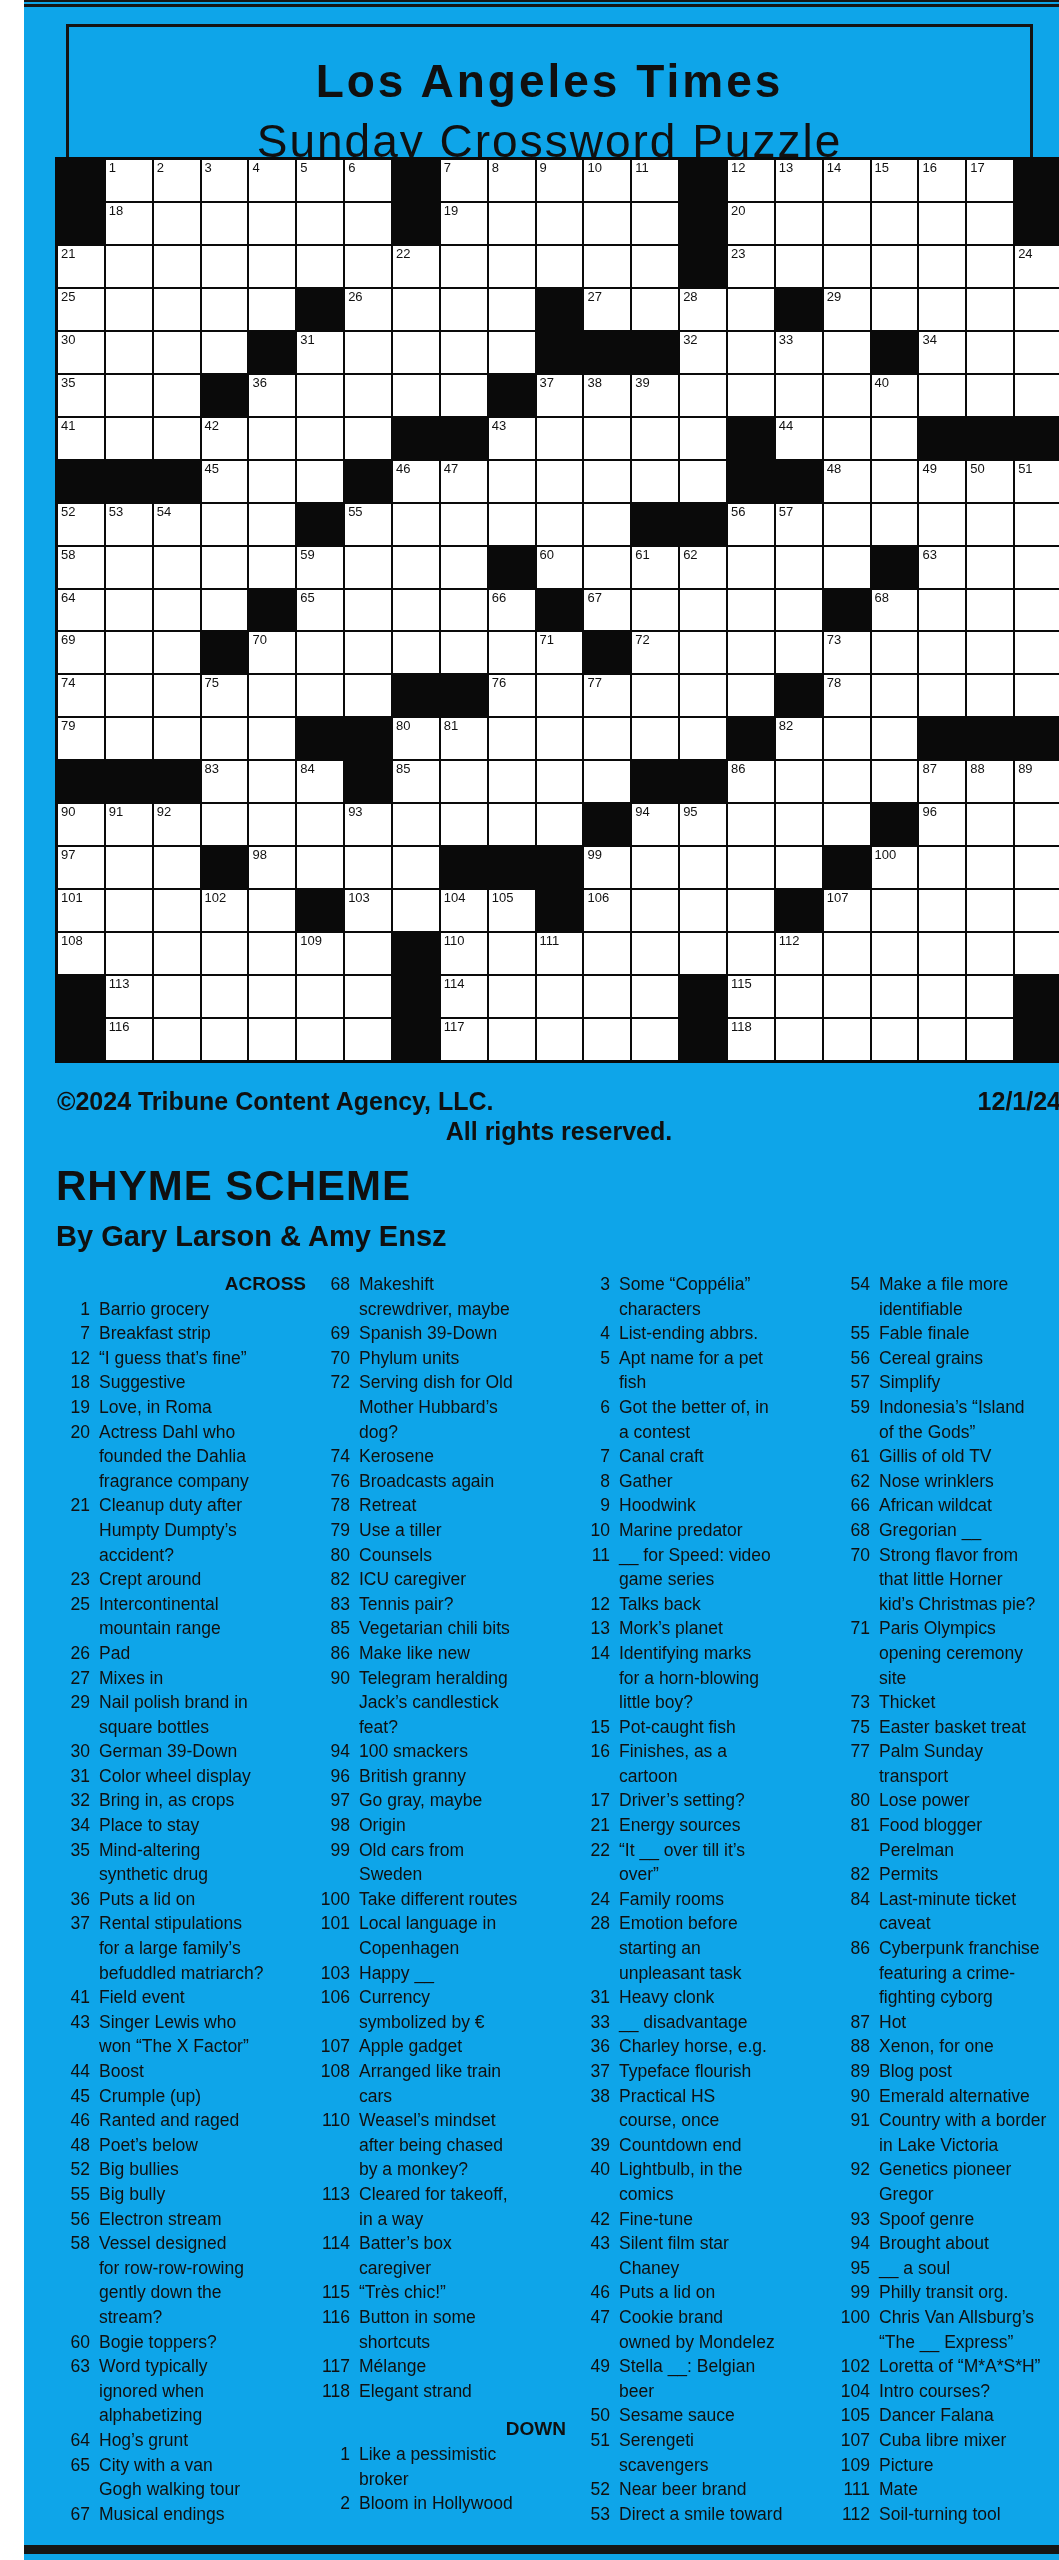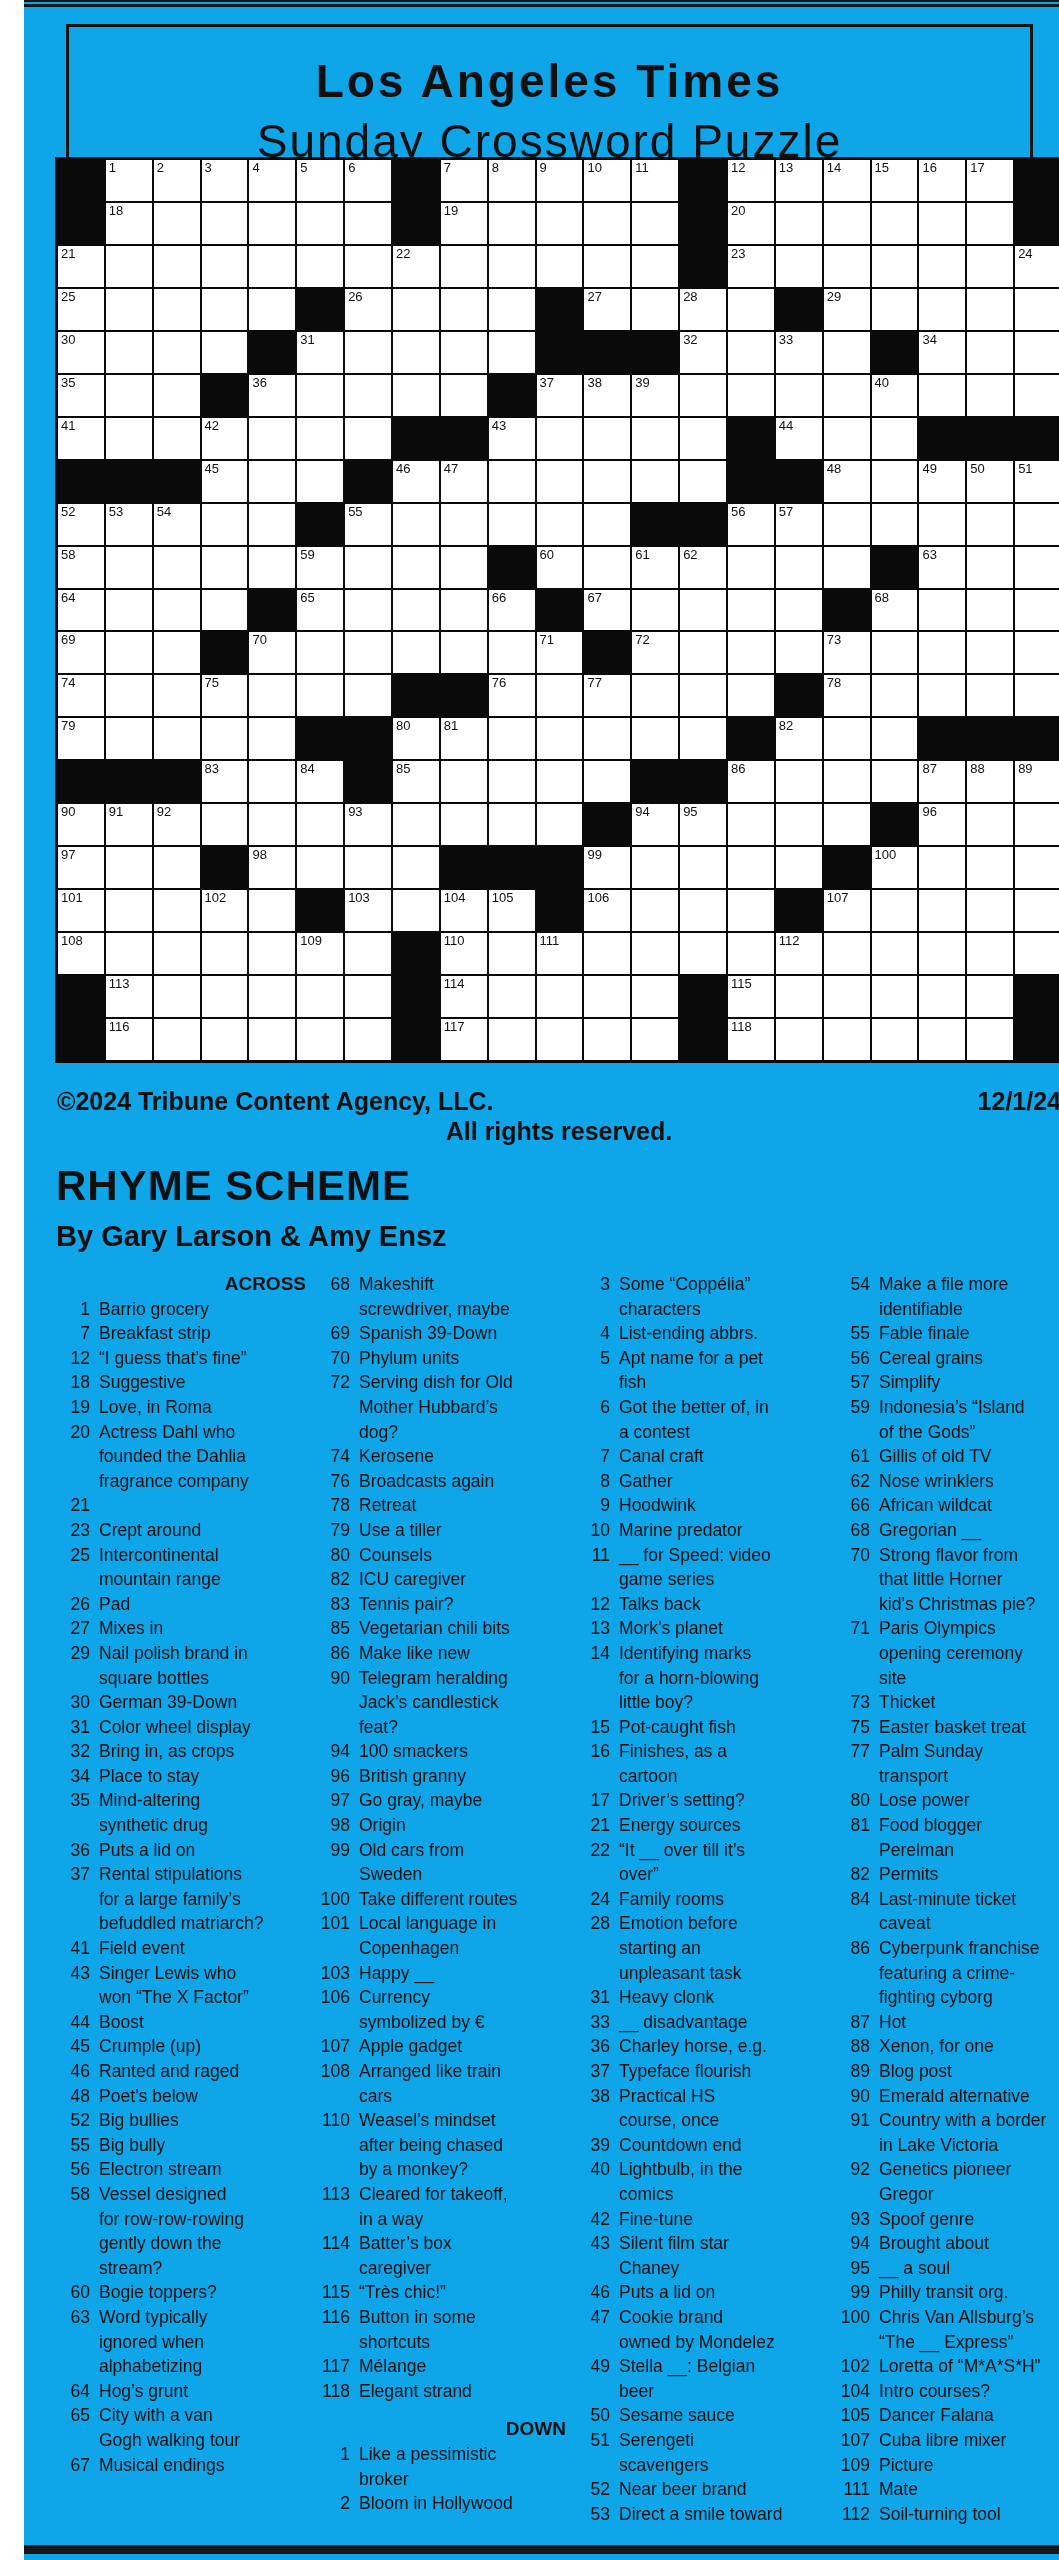--- a/index.html
+++ b/index.html
@@ -760,20 +760,23 @@
         <div class="clue-text">Love, in Roma</div>
       </div>
       <div class="clue-row">
         <span class="clue-num">20</span>
         <div class="clue-text">Actress Dahl who
 founded the Dahlia
 fragrance company</div>
       </div>
       <div class="clue-row">
         <span class="clue-num">21</span>
+        <div class="clue-text">Cleanup duty after
+Humpty Dumpty’s
+accident?</div>
       </div>
       <div class="clue-row">
         <span class="clue-num">23</span>
         <div class="clue-text">Crept around</div>
       </div>
       <div class="clue-row">
         <span class="clue-num">25</span>
         <div class="clue-text">Intercontinental
 mountain range</div>
       </div>

